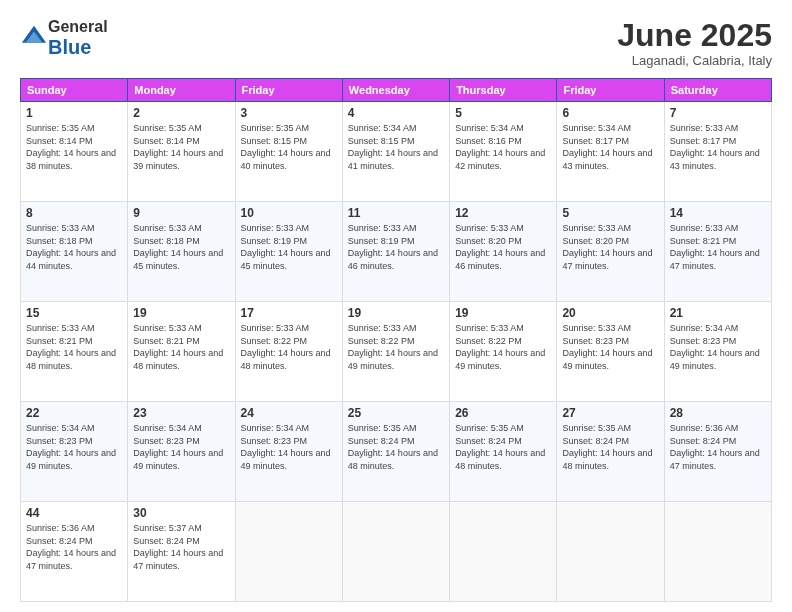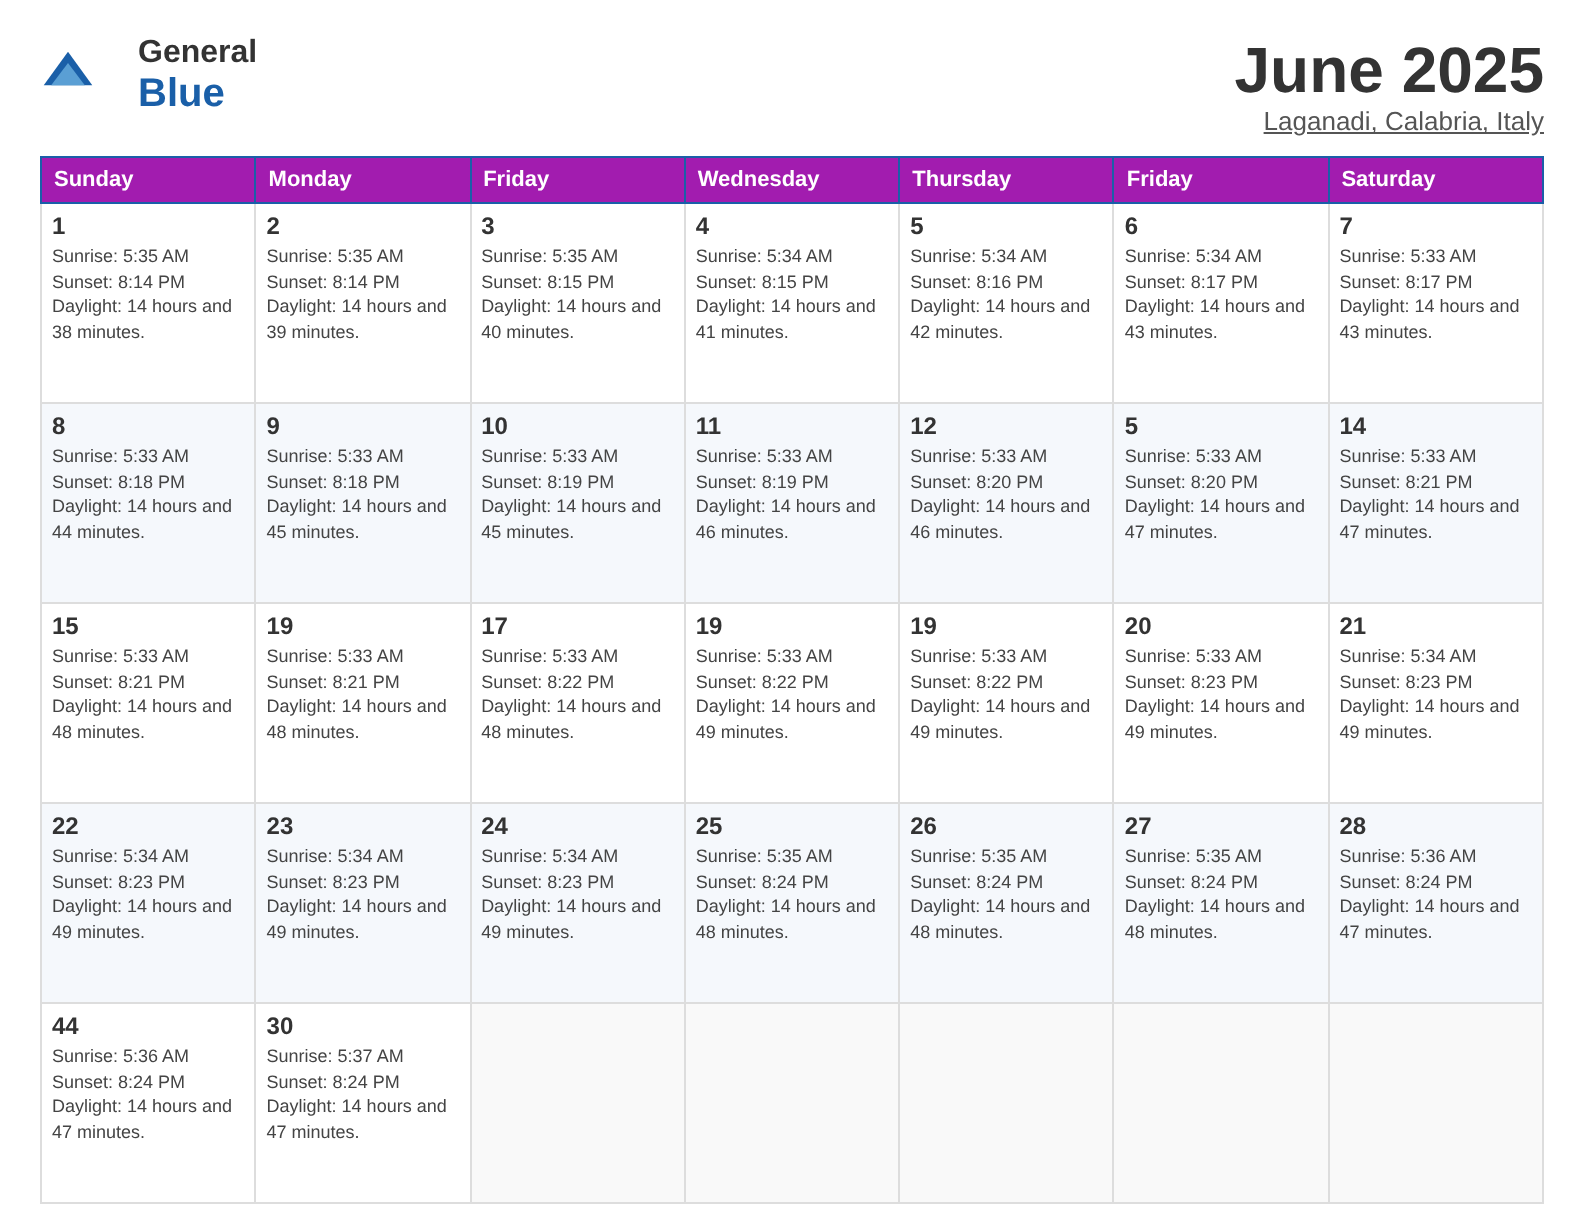--- a/index.html
+++ b/index.html
@@ -19,21 +19,21 @@
     }
     .header {
       display: flex;
       justify-content: space-between;
       align-items: flex-start;
       margin-bottom: 10px;
     }
     .logo {
       display: flex;
       align-items: center;
-      gap: 21px;
+      gap: 0;
     }
     .logo-text {
       display: flex;
       flex-direction: column;
       line-height: 1.1;
     }
     .logo-general {
       font-size: 16px;
       font-weight: bold;
       color: #333;
@@ -52,31 +52,30 @@
     }
     .month-title {
       font-size: 32px;
       font-weight: bold;
       color: #333;
       line-height: 1.1;
     }
     .subtitle {
       font-size: 13px;
       color: #555;
-      text-decoration: underline;
     }
     .calendar {
       flex: 1;
       border: 1px solid #ccc;
       border-collapse: collapse;
       width: 100%;
       font-size: 9.5px;
     }
     .calendar th {
-      background-color: #a21caf;
+      background-color: #d946ef;
       color: #fff;
       text-align: left;
       padding: 5px 6px;
       font-size: 11px;
       font-weight: bold;
       border: 1px solid #1a5fa8;
     }
     .calendar td {
       vertical-align: top;
       padding: 4px 5px;

